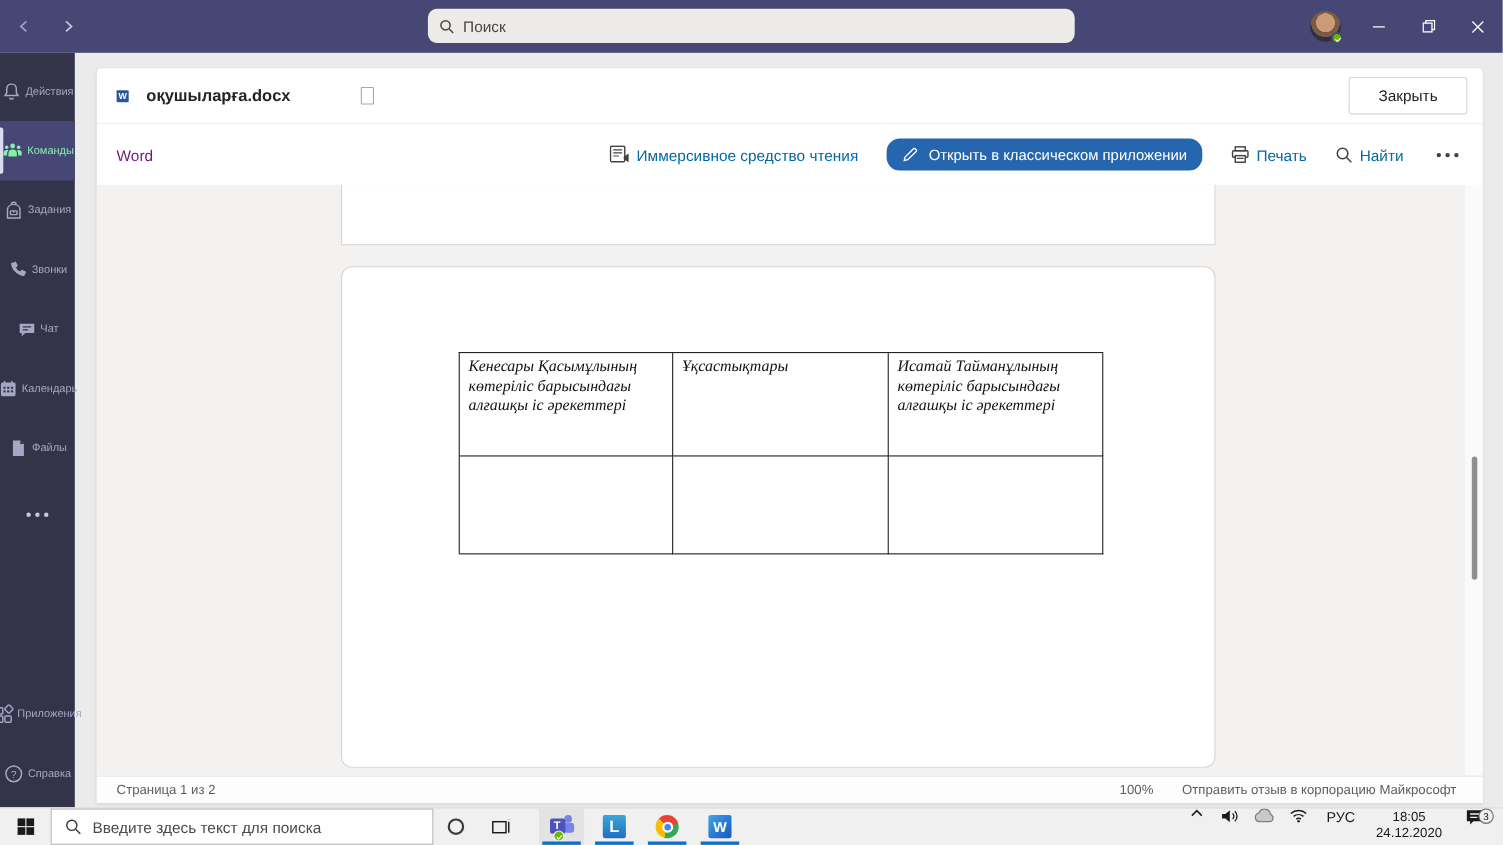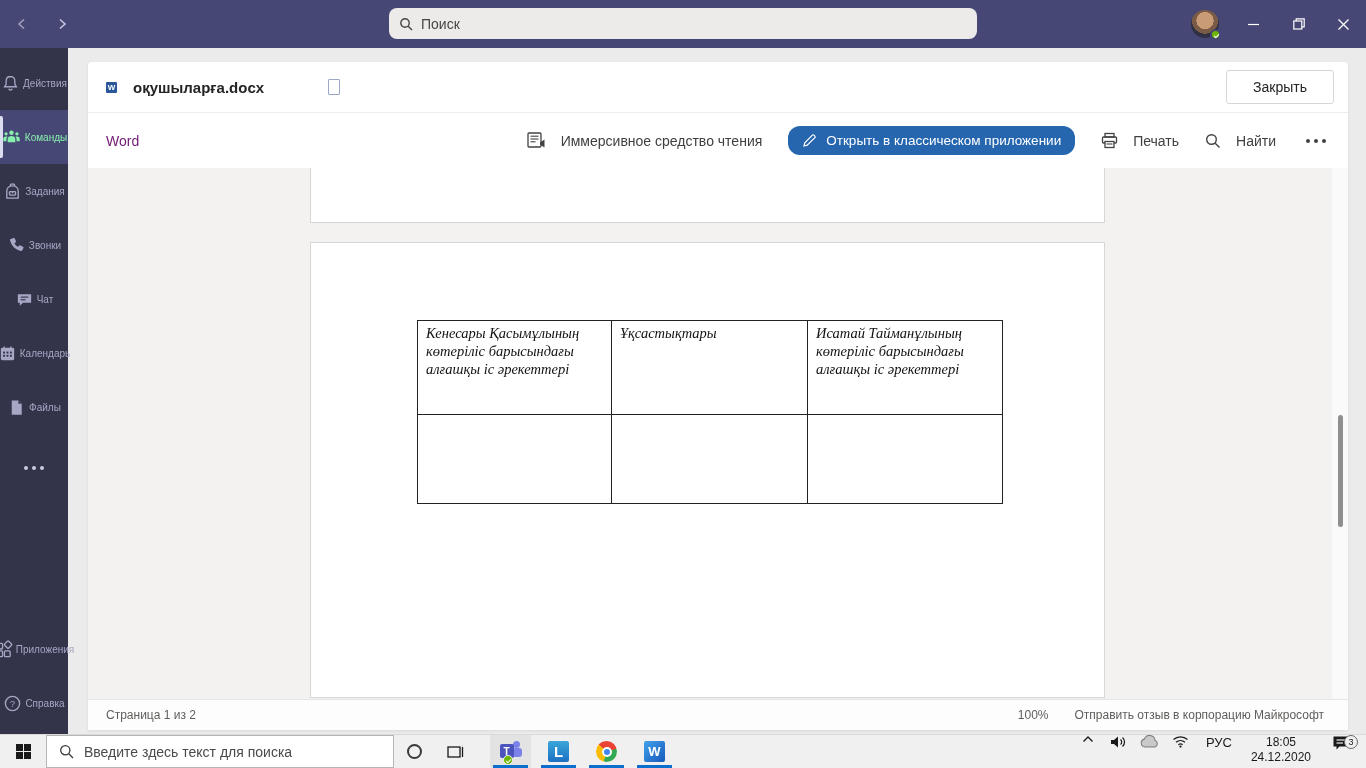--- a/index.html
+++ b/index.html
@@ -35,37 +35,37 @@
   .doc-header { position:absolute; left:0; top:0; right:0; height:51px; display:flex; align-items:center; padding:0 14px 0 18px; border-bottom:1px solid #ededed; }
   .file-badge { width:17px; height:17px; margin-right:10px; position:relative; }
   .file-badge .page { position:absolute; right:0; top:0; width:12px; height:16px; background:#fff; border:1px solid #9aa7c8; border-radius:1px; }
   .file-badge .wbox { position:absolute; left:0; top:3px; width:11px; height:11px; background:#2b579a; color:#fff; font-size:8px; font-weight:bold; display:flex; align-items:center; justify-content:center; border-radius:1px; }
   .doc-title { font-size:15px; font-weight:bold; color:#252423; }
   .close-btn { margin-left:auto; padding:8px 26px; font-size:14px; color:#252423; background:#fff; border:1px solid #d6d6d6; border-radius:3px; cursor:pointer; font-family:"Liberation Sans",sans-serif; }
 
   .word-toolbar { position:absolute; left:0; top:51px; right:0; height:55px; display:flex; align-items:center; padding:0 18px; }
   .wt-app { font-size:14px; color:#701a75; }
   .wt-right { margin-left:auto; display:flex; align-items:center; gap:26px; }
-  .wt-item { display:flex; align-items:center; gap:15px; font-size:14px; color:#404040; cursor:pointer; }
+  .wt-item { display:flex; align-items:center; gap:6px; font-size:14px; color:#0369a1; cursor:pointer; }
   .open-desktop { display:flex; align-items:center; gap:9px; background:#2566af; color:#fff; font-size:13.5px; padding:7px 14px; border:none; border-radius:12px; cursor:pointer; font-family:"Liberation Sans",sans-serif; }
   .wt-dots { display:flex; gap:4px; padding:6px 4px; cursor:pointer; }
   .wt-dots i { width:4px; height:4px; border-radius:50%; background:#424242; display:block; }
 
   
   .canvas { position:absolute; left:0; top:106px; right:16px; bottom:25px; background:#f3f2f1; overflow:hidden; }
   .page { position:absolute; left:222px; width:795px; background:#fff; border:1px solid #d8d6d4; }
   .page1 { top:-8px; height:63px; }
-  .page2 { top:74px; height:456px; }
+  .page2 { top:74px; height:456px;border-radius:10px; }
   .doc-table { position:absolute; left:106px; top:77px; display:grid; grid-template-columns:194px 196px 195px; grid-template-rows:94px 89px; border-top:1px solid #222; border-left:1px solid #222; }
   .doc-cell { border-right:1px solid #222; border-bottom:1px solid #222; padding:4px 7px 4px 8px; font-family:"Liberation Serif", serif; font-style:italic; font-size:14.5px; line-height:1.24; color:#111; }
 
   .scrolltrack { position:absolute; right:0; top:106px; width:16px; bottom:25px; background:#fafafa; }
   .scrollthumb { position:absolute; right:5px; top:247px; width:5px; height:112px; background:#8f8f8f; border-radius:3px; }
 
-  .statusbar { position:absolute; left:0; right:0; bottom:0; height:31px; background:#fdfdfd; border-top:1px solid #e5e5e5; display:flex; align-items:center; font-size:12px; color:#605e5c; padding:0 24px 0 18px;text-align:center; }
+  .statusbar { position:absolute; left:0; right:0; bottom:0; height:25px; background:#fdfdfd; border-top:1px solid #e5e5e5; display:flex; align-items:center; font-size:12px; color:#605e5c; padding:0 24px 0 18px;text-align:center; }
   .sb-right { margin-left:auto; display:flex; align-items:center; gap:26px; }
 
   
   .taskbar { position:absolute; left:0; bottom:0; width:1366px; height:34px; background:#f0f0f0; border-top:1px solid #d9d9d9; display:flex; align-items:stretch; z-index:40; }
   .tk-start { width:46px; display:flex; align-items:center; justify-content:center; cursor:pointer; }
   .win-logo { width:15px; height:15px; display:grid; grid-template-columns:7px 7px; grid-template-rows:7px 7px; gap:1px; }
   .win-logo i { background:#1a1a1a; display:block; }
   .tk-search { width:348px; background:#fff; border:1px solid #b5b5b5; display:flex; align-items:center; gap:10px; padding-left:12px; }
   .tk-search input { border:none; outline:none; font-size:14px; color:#444; width:280px; background:transparent; font-family:"Liberation Sans",sans-serif; }
   .tk-search input::placeholder { color:#4a4a4a; opacity:1; }

